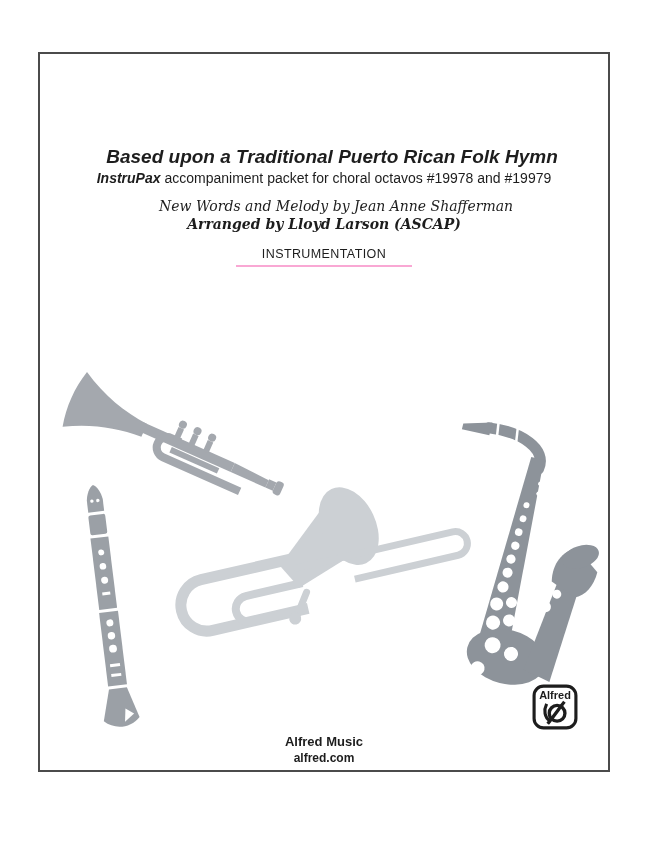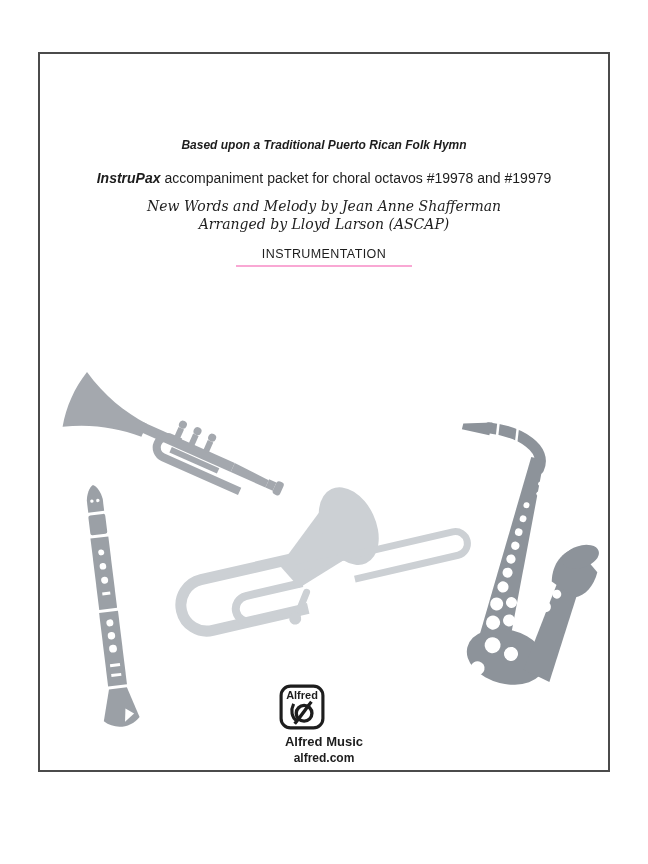--- a/index.html
+++ b/index.html
@@ -2,31 +2,31 @@
 <html><head>
 <meta charset="utf-8">
 <style>
   html,body{margin:0;padding:0;background:#ffffff;}
   .sheet{position:relative;width:648px;height:864px;background:#ffffff;overflow:hidden;
          font-family:"Liberation Sans",sans-serif;color:#1d1d1d;}
   .frame{position:absolute;left:38px;top:52px;width:568px;height:716px;
          border:2px solid #4b4b4b;box-sizing:content-box;background:#ffffff;}
   .centered{position:absolute;left:38px;width:572px;text-align:center;}
   .title{top:112px;font-size:28px;font-weight:bold;letter-spacing:0.2px;}
-  .subtitle{top:138px;font-size:12px;font-weight:bold;font-style:italic;}
+  .subtitle{top:146px;font-size:19px;font-weight:bold;font-style:italic;padding-left:8px;}
   .packetnote{top:170px;font-size:14px;}
   .packetnote .empha{font-weight:bold;font-style:italic;}
-  .credit1{top:198px;font-size:14px;font-style:italic;font-family:"DejaVu Serif",serif;}
-  .credit2{top:216px;font-size:14px;font-style:italic;font-family:"DejaVu Serif",serif;}
+  .credit1{top:198px;font-size:14px;font-style:italic;font-family:"DejaVu Serif",serif;margin-left:12px;}
+  .credit2{top:216px;font-size:14px;font-style:italic;font-family:"DejaVu Serif",serif;font-weight:bold;}
   .instr-head-wrap{top:244px;}
   .instr-head{display:inline-block;font-size:12.5px;letter-spacing:0.4px;
               padding:0 26px 4px 26px;border-bottom:2px solid #f9a8d4;}
   .instr-item{top:280px;font-size:12.5px;letter-spacing:0.2px;}
   .art{position:absolute;left:0;top:0;pointer-events:none;}
-  .footer-logo{position:absolute;left:38px;top:684px;width:528px;text-align:center;}
+  .footer-logo{position:absolute;left:38px;top:684px;width:528px;text-align:right;padding-left:12px;}
   .publisher{top:734px;font-size:13px;font-weight:bold;}
   .website{top:751px;font-size:12px;font-weight:bold;}
 </style>
 </head>
 <body>
 
 <div class="sheet">
 
   <div class="frame"></div>
 

